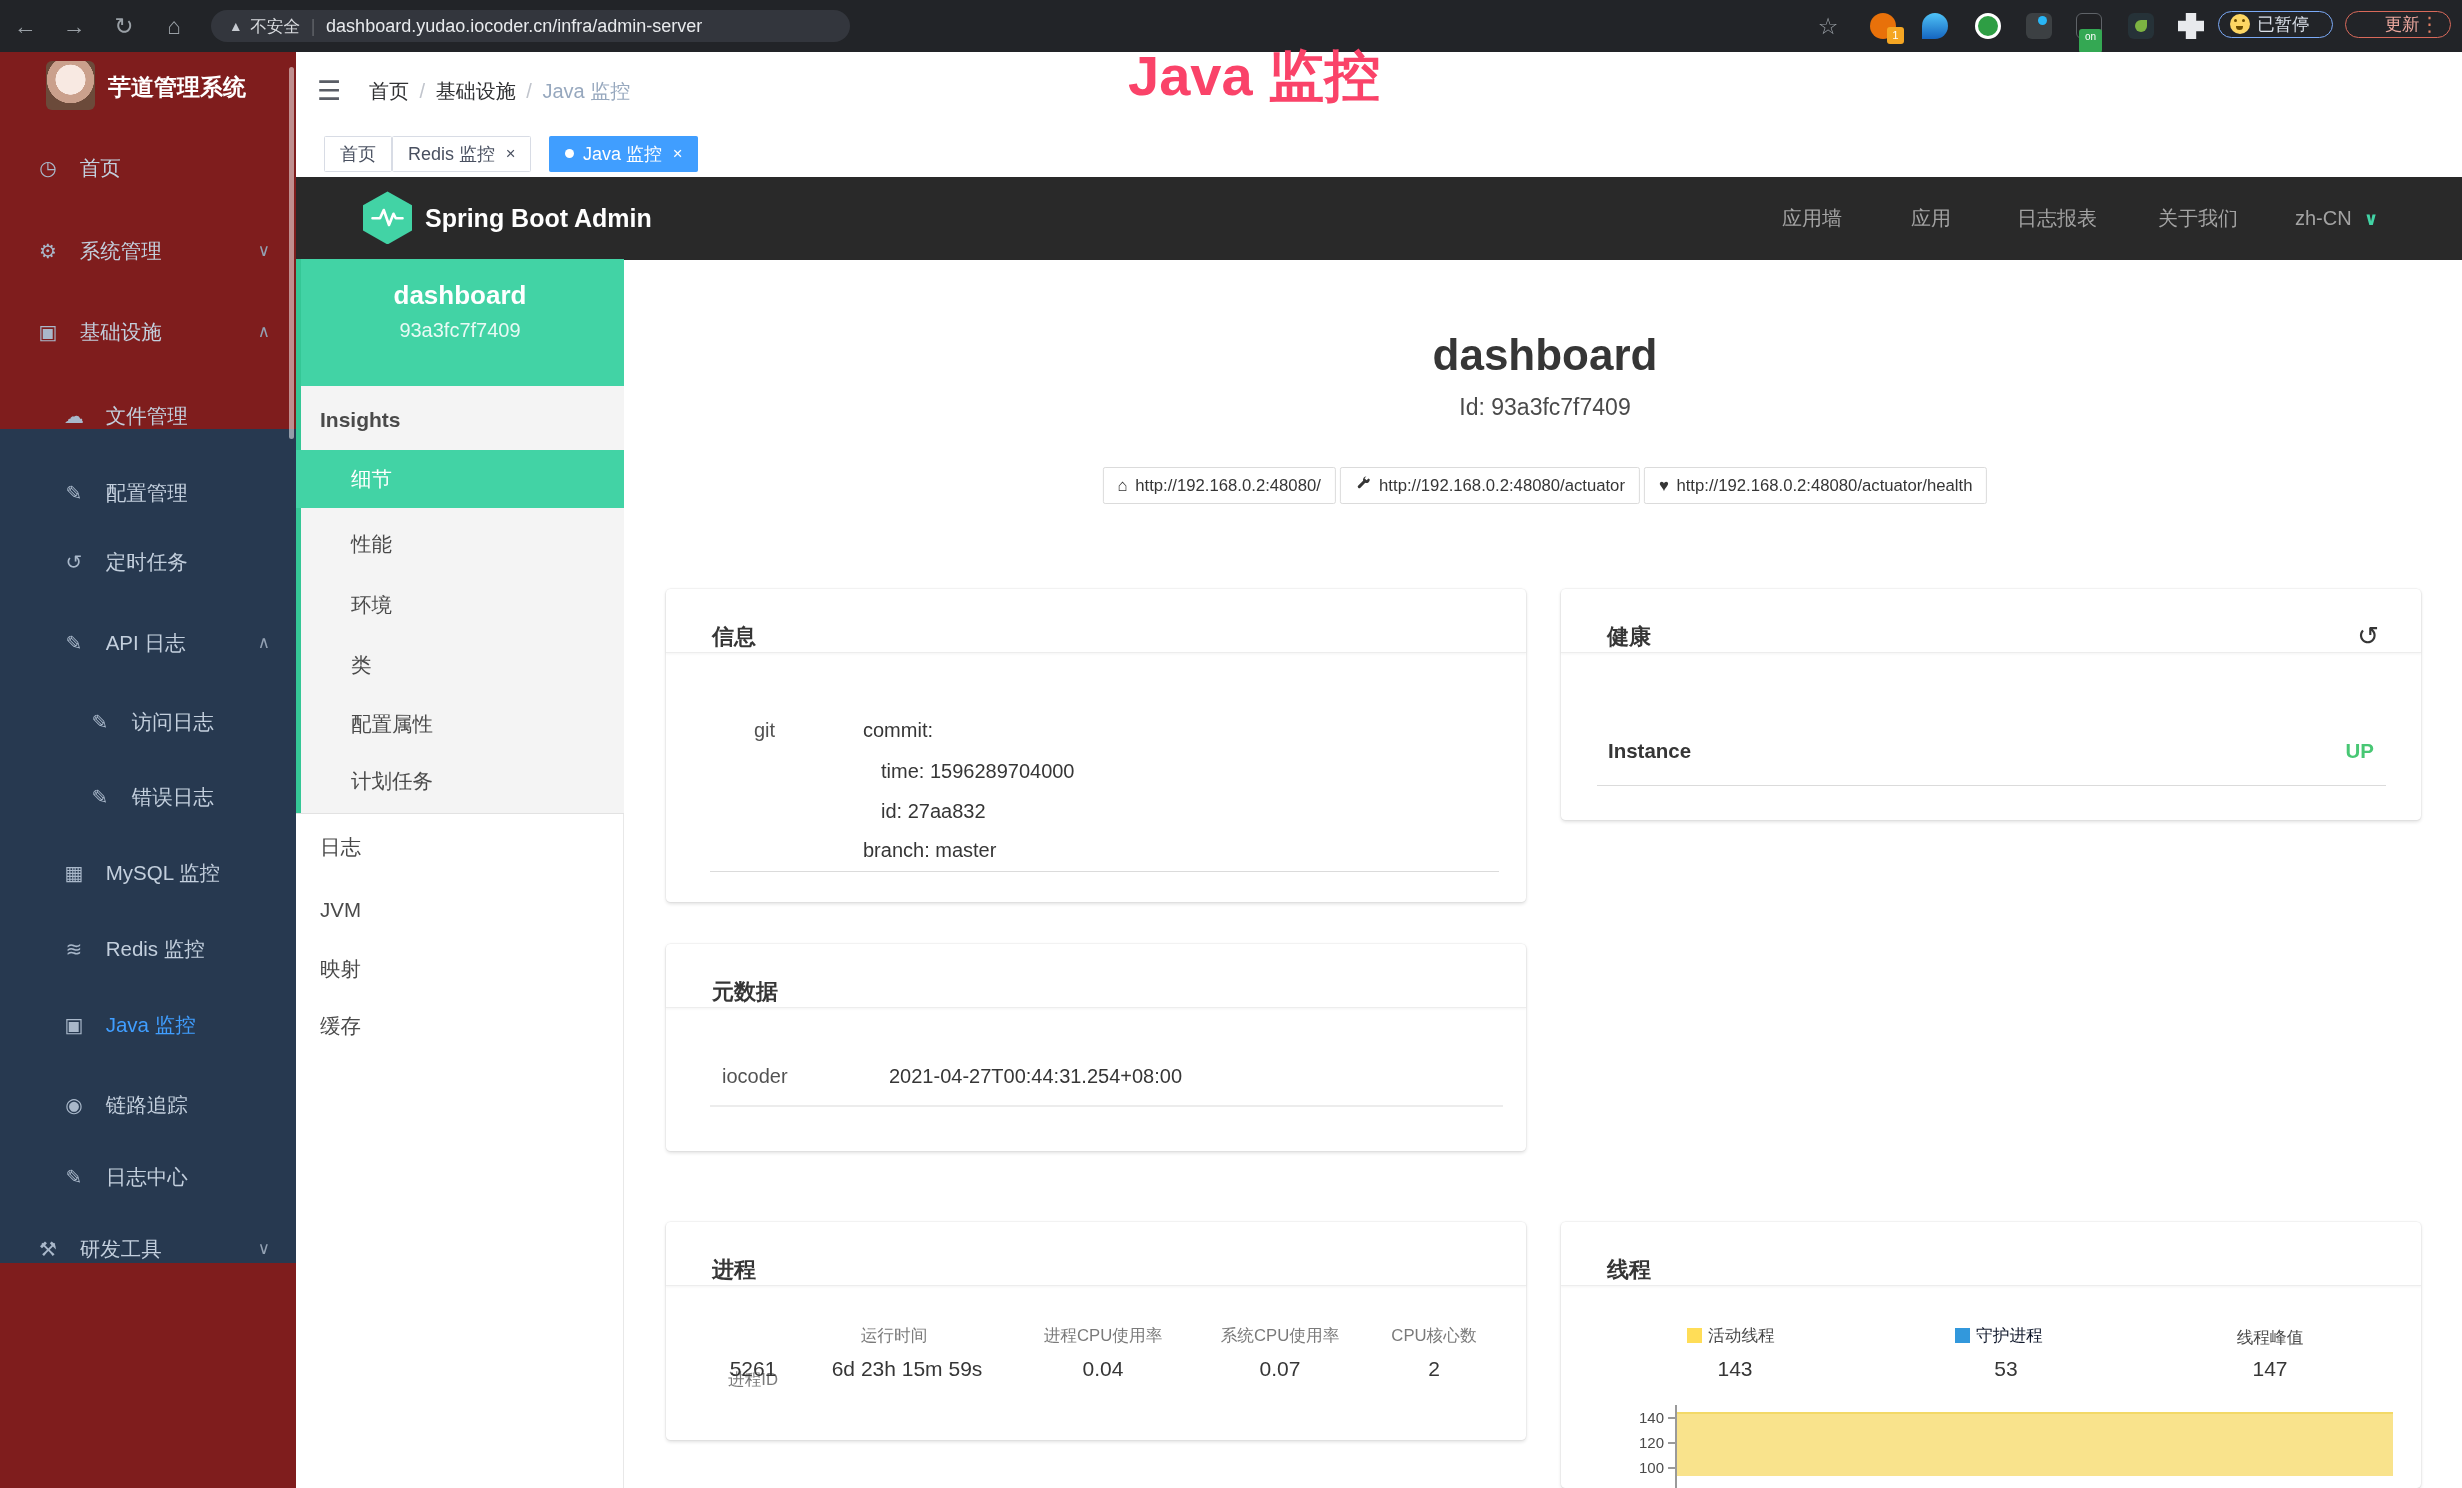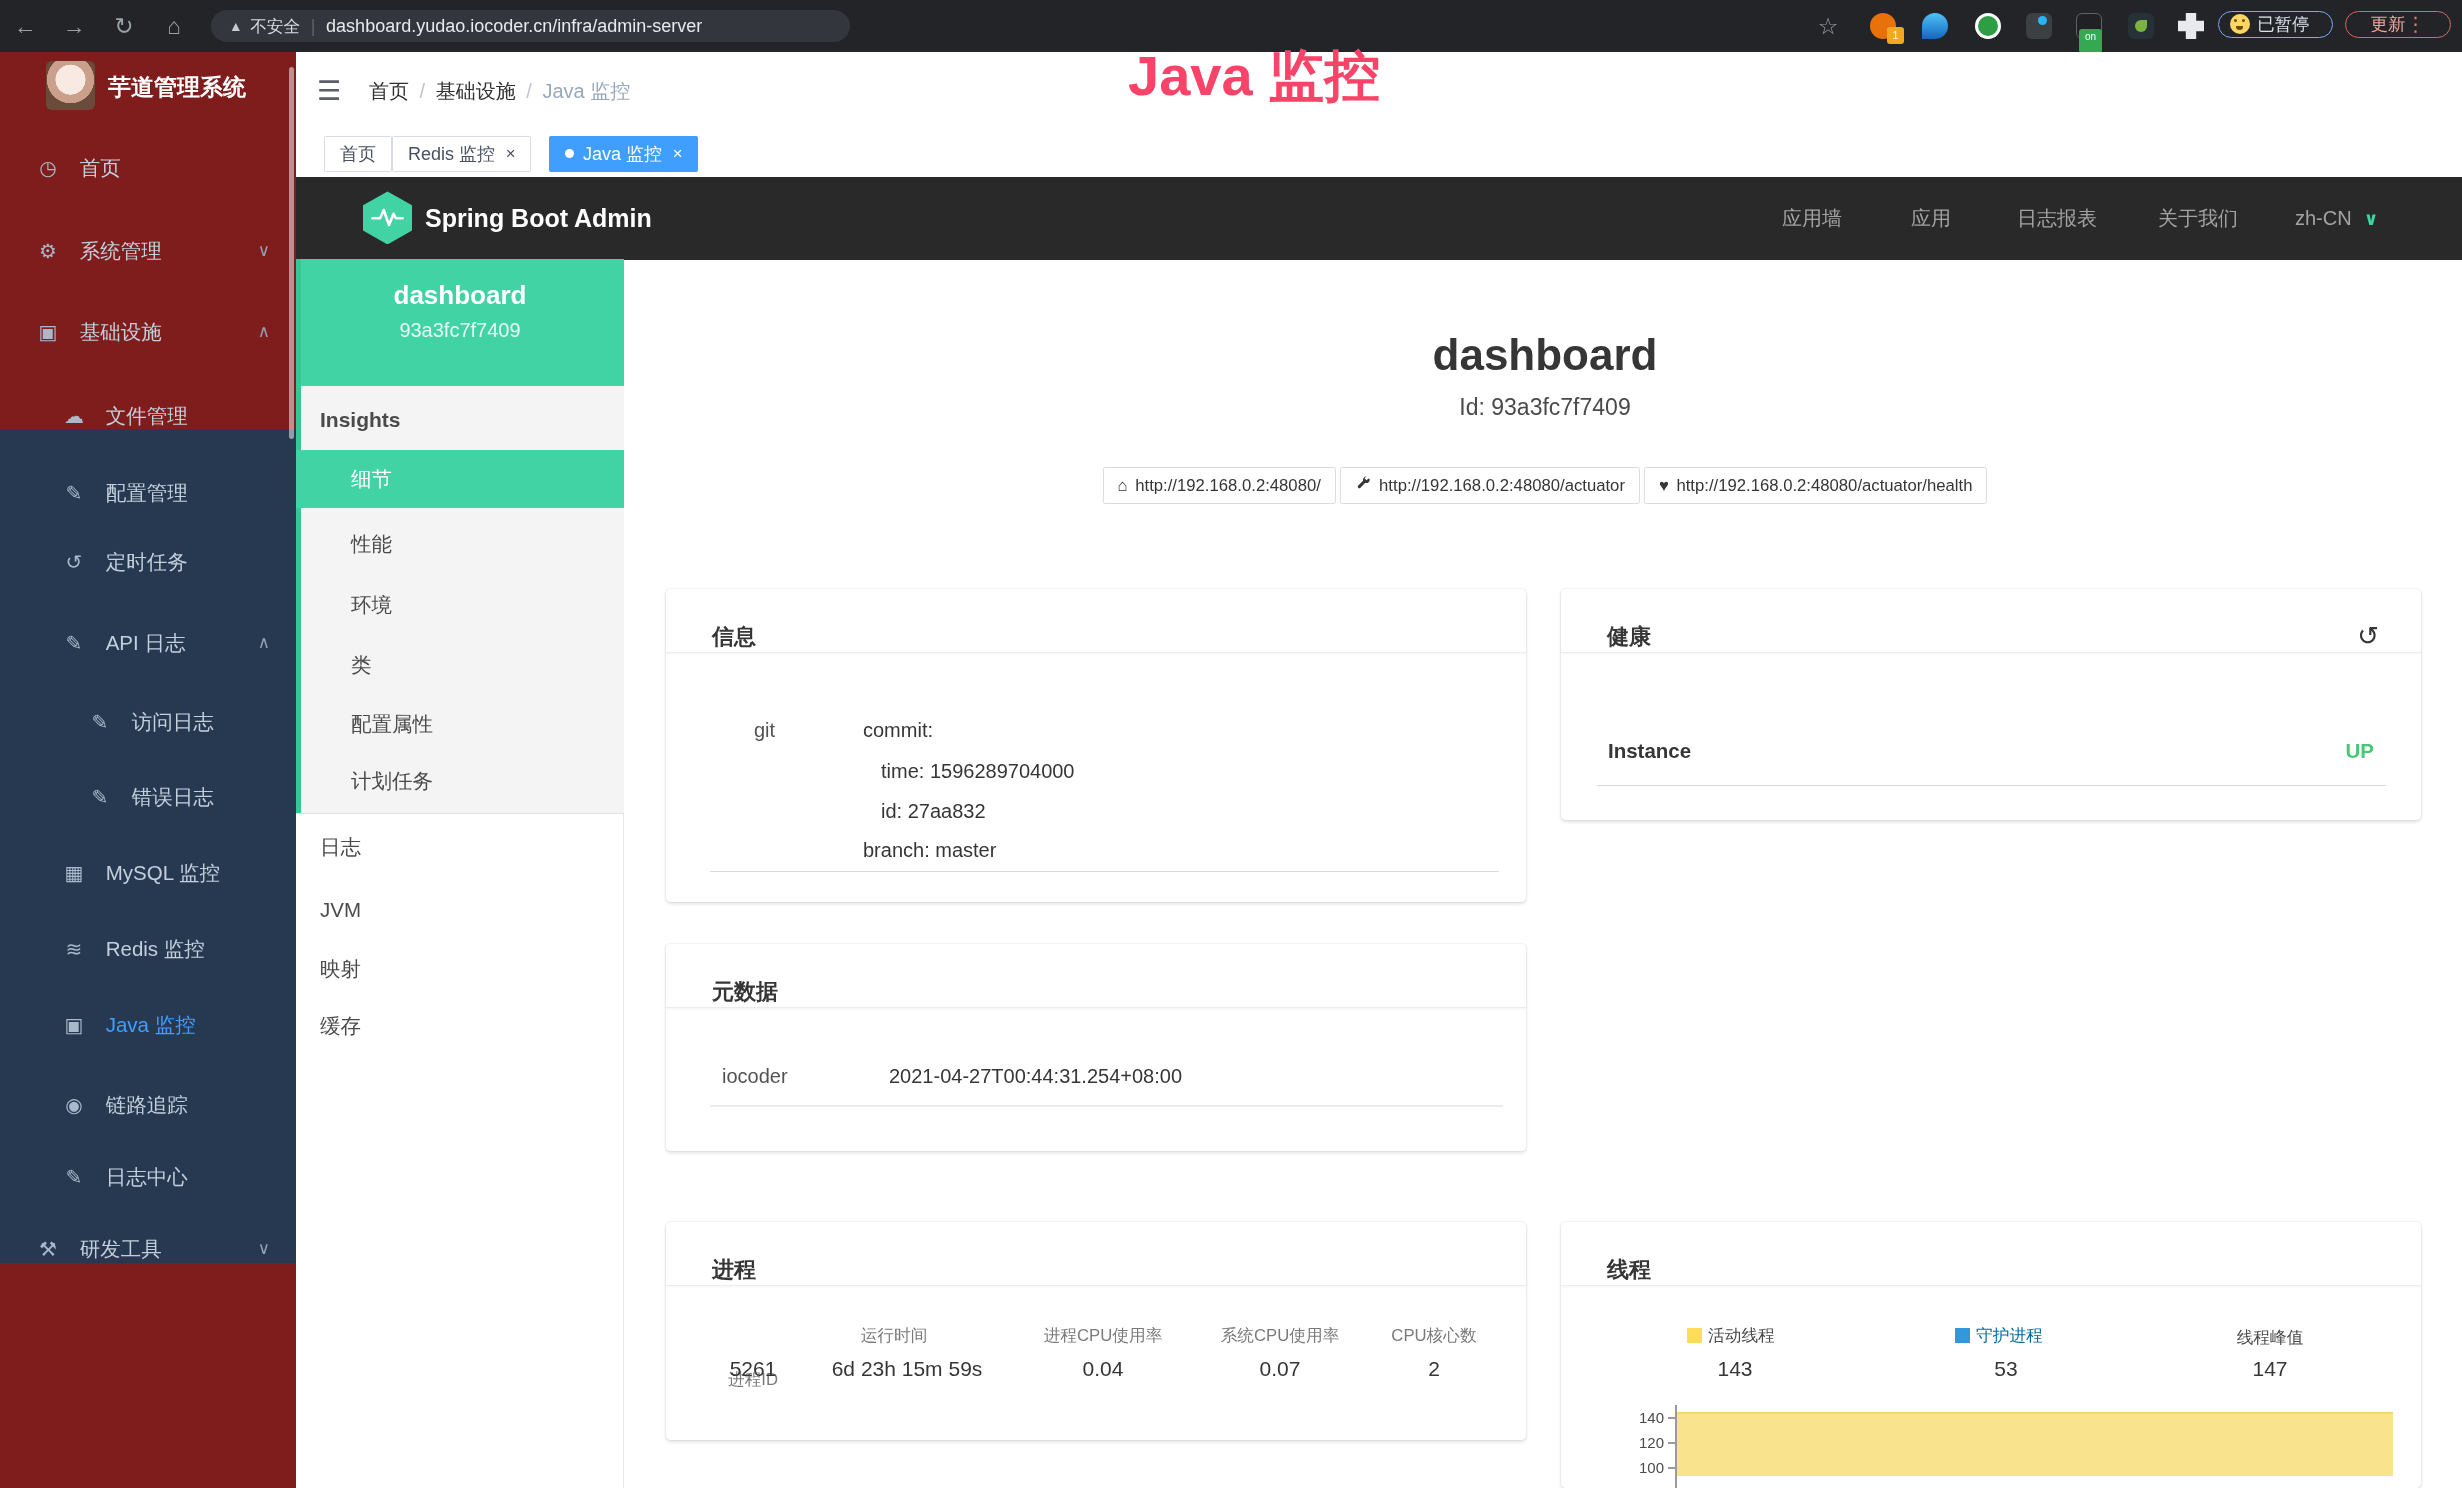--- a/index.html
+++ b/index.html
@@ -89,21 +89,21 @@
     </div>
   <div class="abs ext" style="left:2178px;background:#e8eaed;clip-path:polygon(0 30%,30% 30%,30% 0,70% 0,70% 30%,100% 30%,100% 70%,70% 70%,70% 100%,30% 100%,30% 70%,0 70%);"></div>
   <div class="abs pill" style="left:2218px;width:115px;border:1.5px solid #7baaf7;">
     <span style="width:20px;height:20px;border-radius:50%;background:#fdd663;margin-right:7.6px;position:relative;">
         <span style="position:absolute;left:4.6px;top:5.3px;width:3px;height:3px;background:#6b4c00;border-radius:50%;"></span>
         <span style="position:absolute;right:4.6px;top:5.3px;width:3px;height:3px;background:#6b4c00;border-radius:50%;"></span>
         <span style="position:absolute;left:6px;bottom:3.8px;width:7.6px;height:4.6px;border-radius:0 0 7.6px 7.6px;background:#6b4c00;"></span>
       </span>
     <span style="color:#dbe1ea;font-size:17.4px;">已暂停</span>
   </div>
-  <div class="abs pill" style="left:2345px;width:106px;border:1.5px solid #d9695a;justify-content:center;font-family:Liberation Mono, monospace;">
+  <div class="abs pill" style="left:2345px;width:106px;border:1.5px solid #d9695a;justify-content:flex-end;font-family:Liberation Mono, monospace;">
     <span style="color:#eba79d;font-size:17.4px;">更新</span>
     <span style="color:#e07f63;font-size:20px;">⋮</span>
   </div>
 </div>
 
 <div id="sidebar" class="abs">
   <div id="submenu-bg" class="abs"></div>
 
   <div class="abs" style="left:46px;top:9px;width:49px;height:49px;border-radius:6px;background:radial-gradient(circle at 50% 38%,#f8e9e2 0 38%,#caa08c 39% 60%,#6b4a3a 61% 100%);"></div>
   <div class="abs" style="left:108px;top:20px;color:#fff;font-size:23px;font-weight:700;">芋道管理系统</div>
@@ -323,21 +323,21 @@
 </div>
 
 <div class="abs card" style="left:1561px;top:1222px;width:860px;height:266px;overflow:hidden;">
   <div class="card-h">
     <span class="t">线程</span>
   </div>
   <div class="abs flex" style="left:126px;top:102px;font-size:16.7px;color:#4a4a4a;">
     <span class="sq" style="background:#ffdd57;"></span>
     <span>活动线程</span>
   </div>
-  <div class="abs flex" style="left:394px;top:102px;font-size:16.7px;color:#0369a1;">
+  <div class="abs flex" style="left:394px;top:102px;font-size:16.7px;color:#0f172a;">
     <span class="sq" style="background:#3298dc;"></span>
     <span>守护进程</span>
   </div>
   <div class="abs" style="left:709px;top:104px;transform:translateX(-50%);font-size:16.7px;color:#4a4a4a;">线程峰值</div>
   <div class="colv" style="left:174px;">143</div>
   <div class="colv" style="left:445px;">53</div>
   <div class="colv" style="left:709px;">147</div>
 
   <div class="ylab" style="left:57px;top:187px;">140</div>
   <div class="ylab" style="left:57px;top:212px;">120</div>

